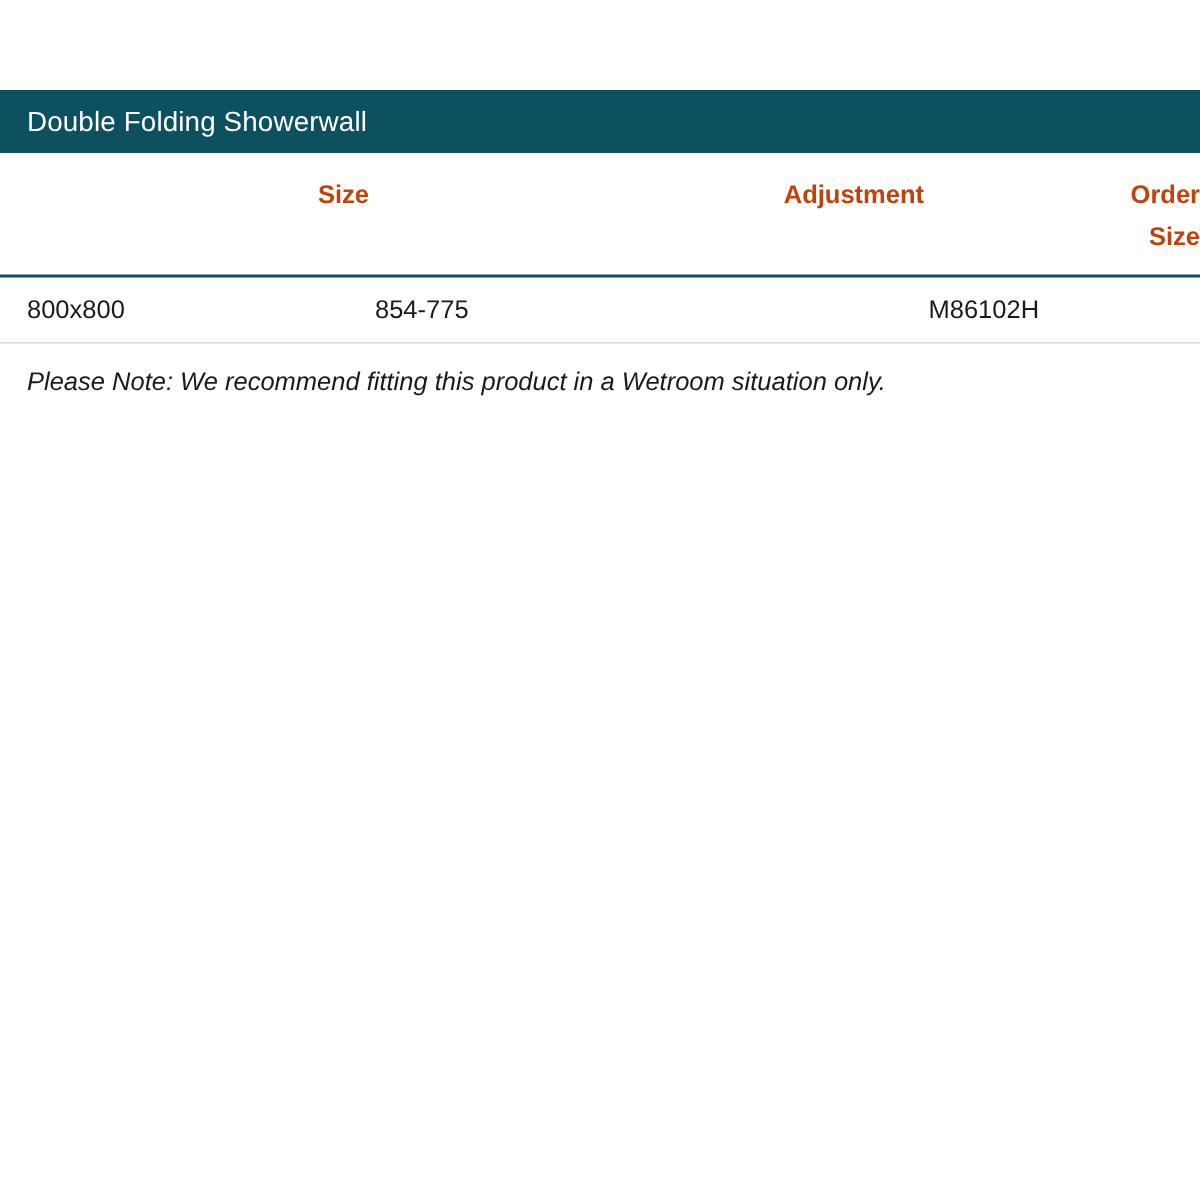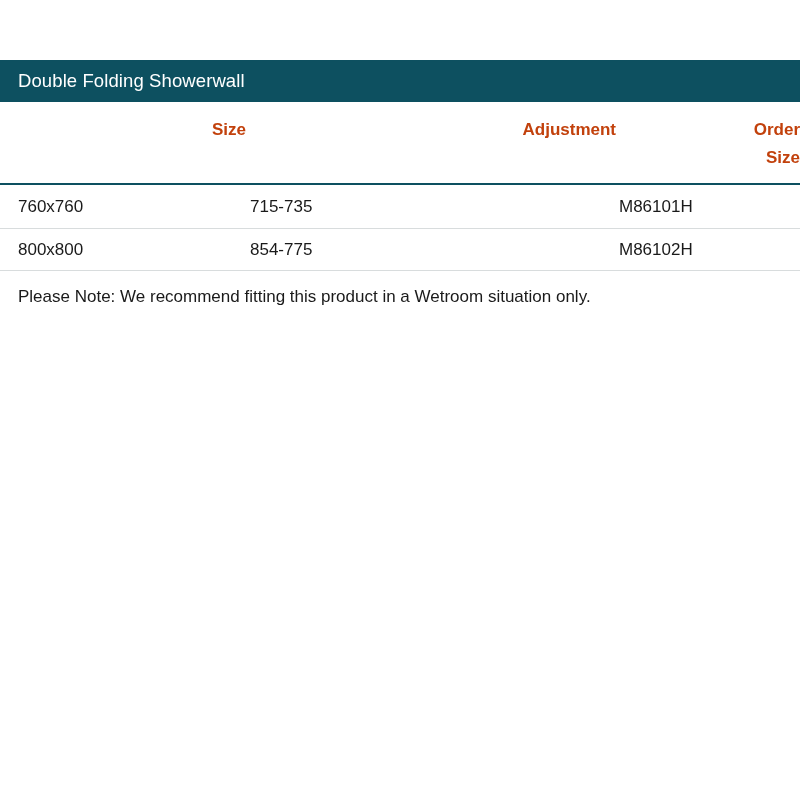--- a/index.html
+++ b/index.html
@@ -90,20 +90,21 @@
 
   .note-row td {
     border-bottom: none !important;
     padding-top: 13px !important;
     font-size: 17px;
   }
 
   .note-text {
     display: block;
     white-space: nowrap;
+    font-style: italic;
   }
 </style>
 </head>
 <body>
 
 <div class="sheet">
 
   <div class="spec-table">
 
     <div class="table-header-bar">
@@ -121,25 +122,20 @@
           <th class="col-size">Size</th>
           <th class="col-adj">Adjustment</th>
           <th class="col-code">
             <span>Order</span><br>
             <span>Size</span>
           </th>
         </tr>
       </thead>
       <tbody>
         <tr>
-          <td class="col-size">760x760</td>
-          <td class="col-adj">715-735</td>
-          <td class="col-code">M86101H</td>
-        </tr>
-        <tr>
           <td class="col-size">800x800</td>
           <td class="col-adj">854-775</td>
           <td class="col-code">M86102H</td>
         </tr>
         <tr class="note-row">
           <td colspan="3" class="col-size">
             <span class="note-text">Please Note: We recommend fitting this product in a Wetroom situation only.</span>
           </td>
         </tr>
       </tbody>

